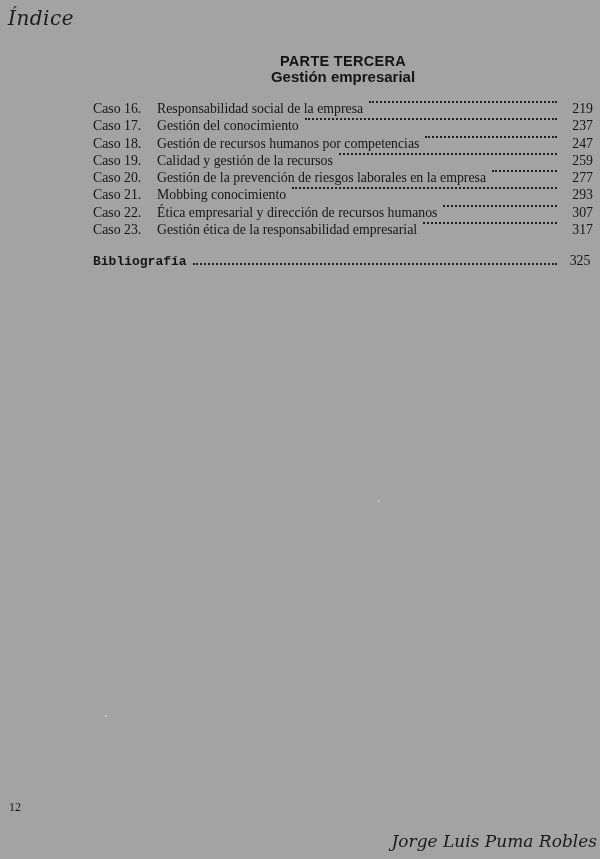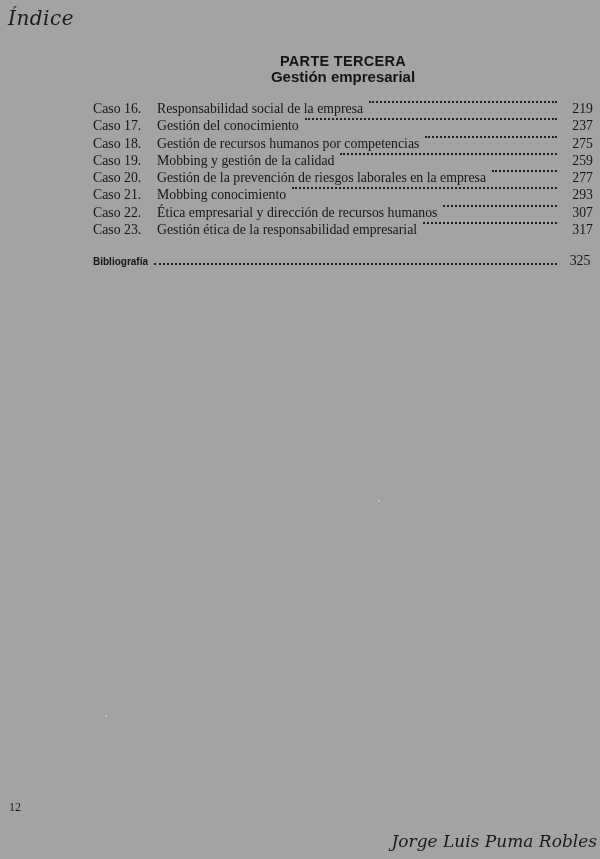--- a/index.html
+++ b/index.html
@@ -83,23 +83,23 @@
     position: absolute;
     left: 93px;
     top: 253px;
     width: 500px;
     display: flex;
     align-items: baseline;
     white-space: nowrap;
   }
   .biblio .label {
     flex: none;
-    font-family: Liberation Sans, sans-serif;
+    font-family: Liberation Mono, monospace;
     font-weight: bold;
-    font-size: 10px;
+    font-size: 13px;
   }
   .biblio .leader {
     margin-bottom: 4px;
   }
   .biblio .pagenum {
     flex: none;
     width: 26px;
     text-align: center;
     font-size: 13.8px;
   }
@@ -151,25 +151,25 @@
     <div class="toc-row">
       <span class="caso">Caso 17.</span>
       <span class="title">Gestión del conocimiento</span>
       <span class="leader"></span>
       <span class="pagenum">237</span>
     </div>
     <div class="toc-row">
       <span class="caso">Caso 18.</span>
       <span class="title">Gestión de recursos humanos por competencias</span>
       <span class="leader"></span>
-      <span class="pagenum">275</span>
+      <span class="pagenum">247</span>
     </div>
     <div class="toc-row">
       <span class="caso">Caso 19.</span>
-      <span class="title">Mobbing y gestión de la calidad</span>
+      <span class="title">Calidad y gestión de la recursos</span>
       <span class="leader"></span>
       <span class="pagenum">259</span>
     </div>
     <div class="toc-row">
       <span class="caso">Caso 20.</span>
       <span class="title">Gestión de la prevención de riesgos laborales en la empresa</span>
       <span class="leader"></span>
       <span class="pagenum">277</span>
     </div>
     <div class="toc-row">

